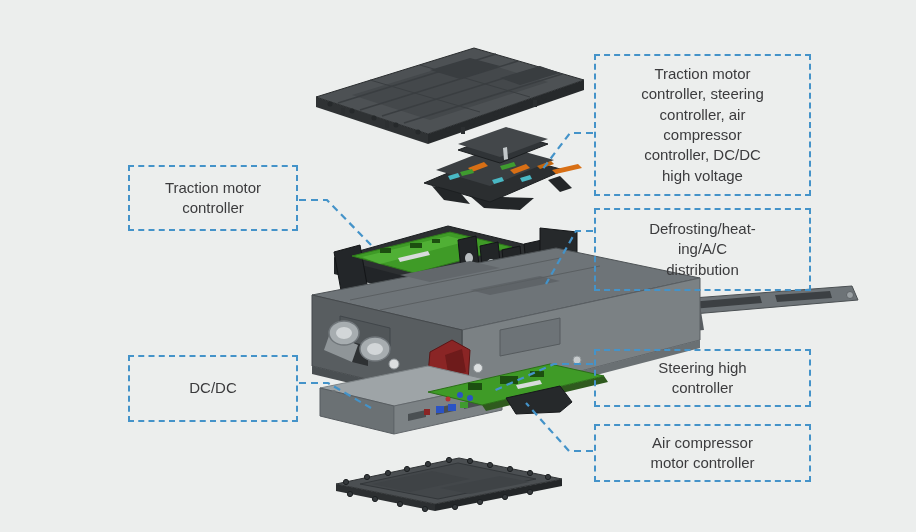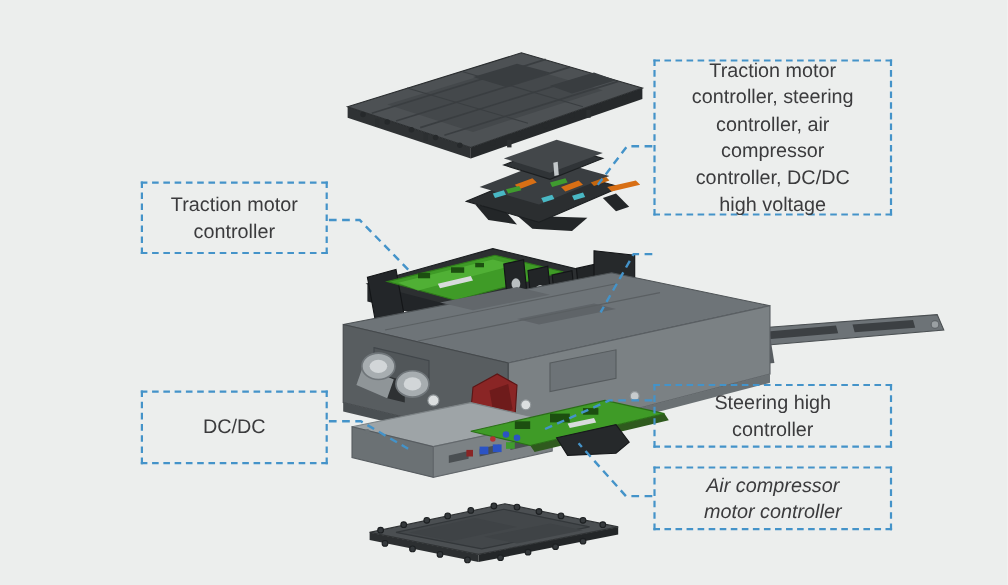--- a/index.html
+++ b/index.html
@@ -7,29 +7,29 @@
   .stage{
     position:relative;width:916px;height:532px;overflow:hidden;
     background:#eceeed;
   }
   .diagram-svg{position:absolute;left:0;top:0;width:916px;height:532px;}
   .callout{
     position:absolute;box-sizing:border-box;
     border:2px dashed #4493c9;
     display:flex;align-items:center;justify-content:center;
     text-align:center;color:#3b3b3d;
-    font-size:18px;line-height:1.36;
+    font-size:15px;line-height:1.36;
     white-space:pre-line;padding:4px 8px;
   }
   .co-traction {left:128px; top:165px; width:170px; height:66px;}
   .co-combined {left:594px; top:54px;  width:217px; height:142px;}
   .co-defrost  {left:594px; top:208px; width:217px; height:83px;}
   .co-dcdc     {left:128px; top:355px; width:170px; height:67px;}
   .co-steering {left:594px; top:349px; width:217px; height:58px;}
-  .co-air      {left:594px; top:424px; width:217px; height:58px;font-style:italic;}
+  .co-air      {left:594px; top:424px; width:217px; height:58px;}
 </style>
 </head>
 <body>
 
 <div class="stage">
 
   <svg class="diagram-svg" viewBox="0 0 916 532">
 
     <g>
       <polygon points="316,97 428,134 428,144 316,107" fill="#2f3234"></polygon>
@@ -218,20 +218,25 @@
 
   <div class="callout co-combined">
     <span>Traction motor
 controller, steering
 controller, air
 compressor
 controller, DC/DC
 high voltage</span>
   </div>
 
+  <div class="callout co-defrost">
+    <span>Defrosting/heat-
+ing/A/C
+distribution</span>
+  </div>
 
   <div class="callout co-dcdc">
     <span>DC/DC</span>
   </div>
 
   <div class="callout co-steering">
     <span>Steering high
 controller</span>
   </div>
 

